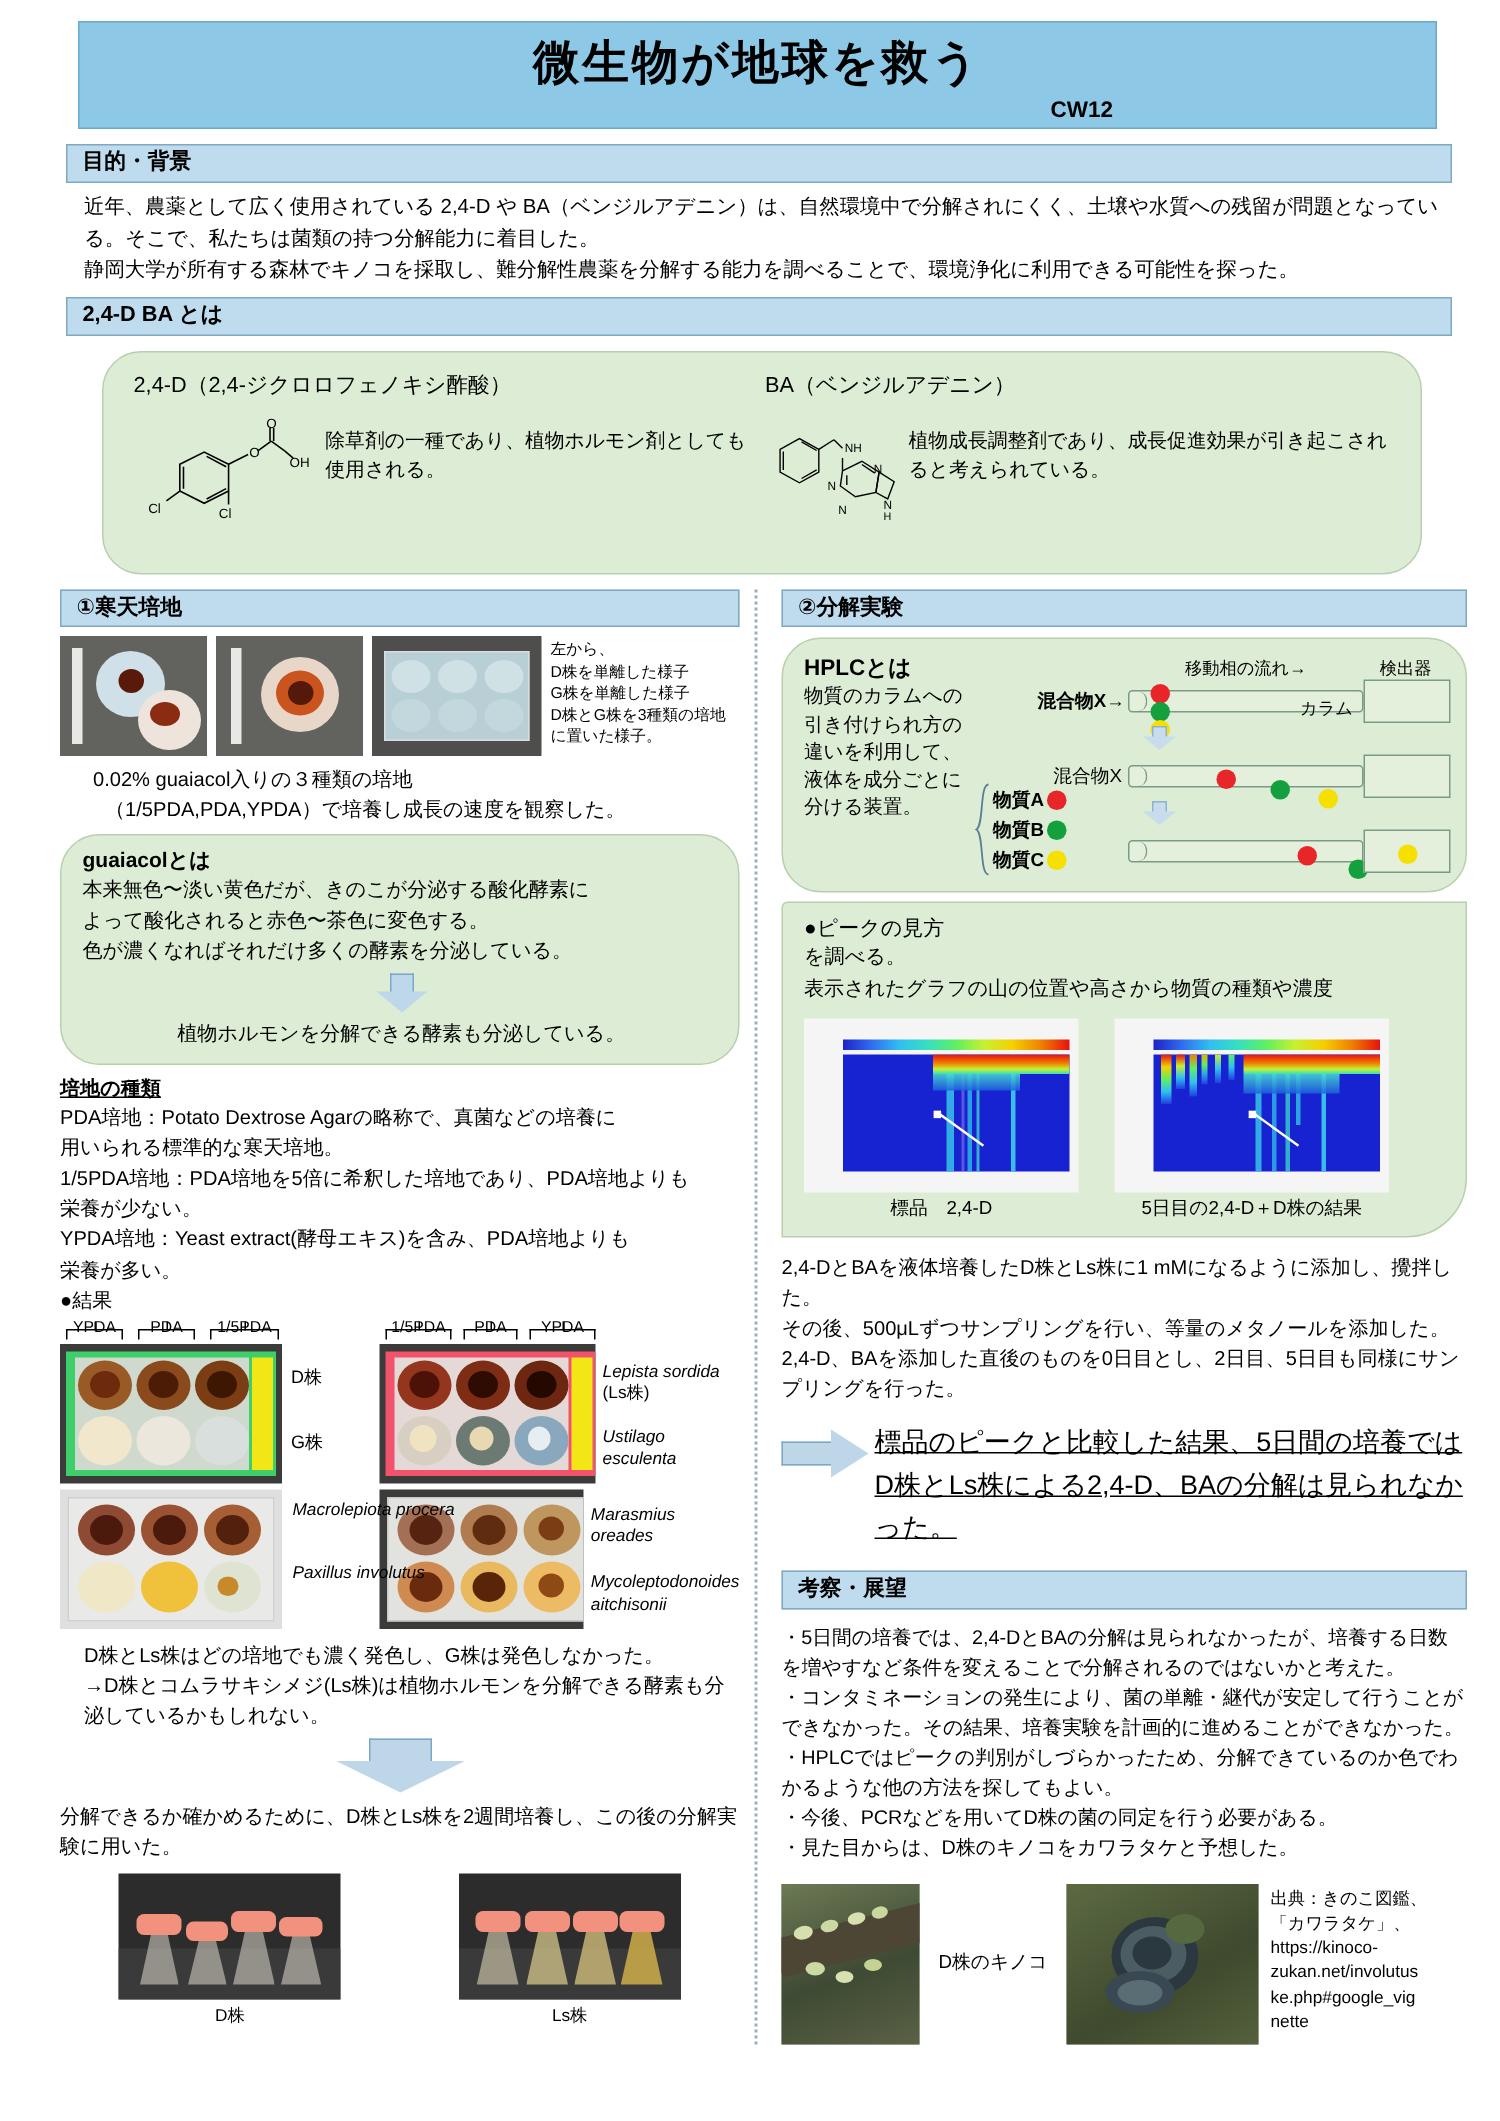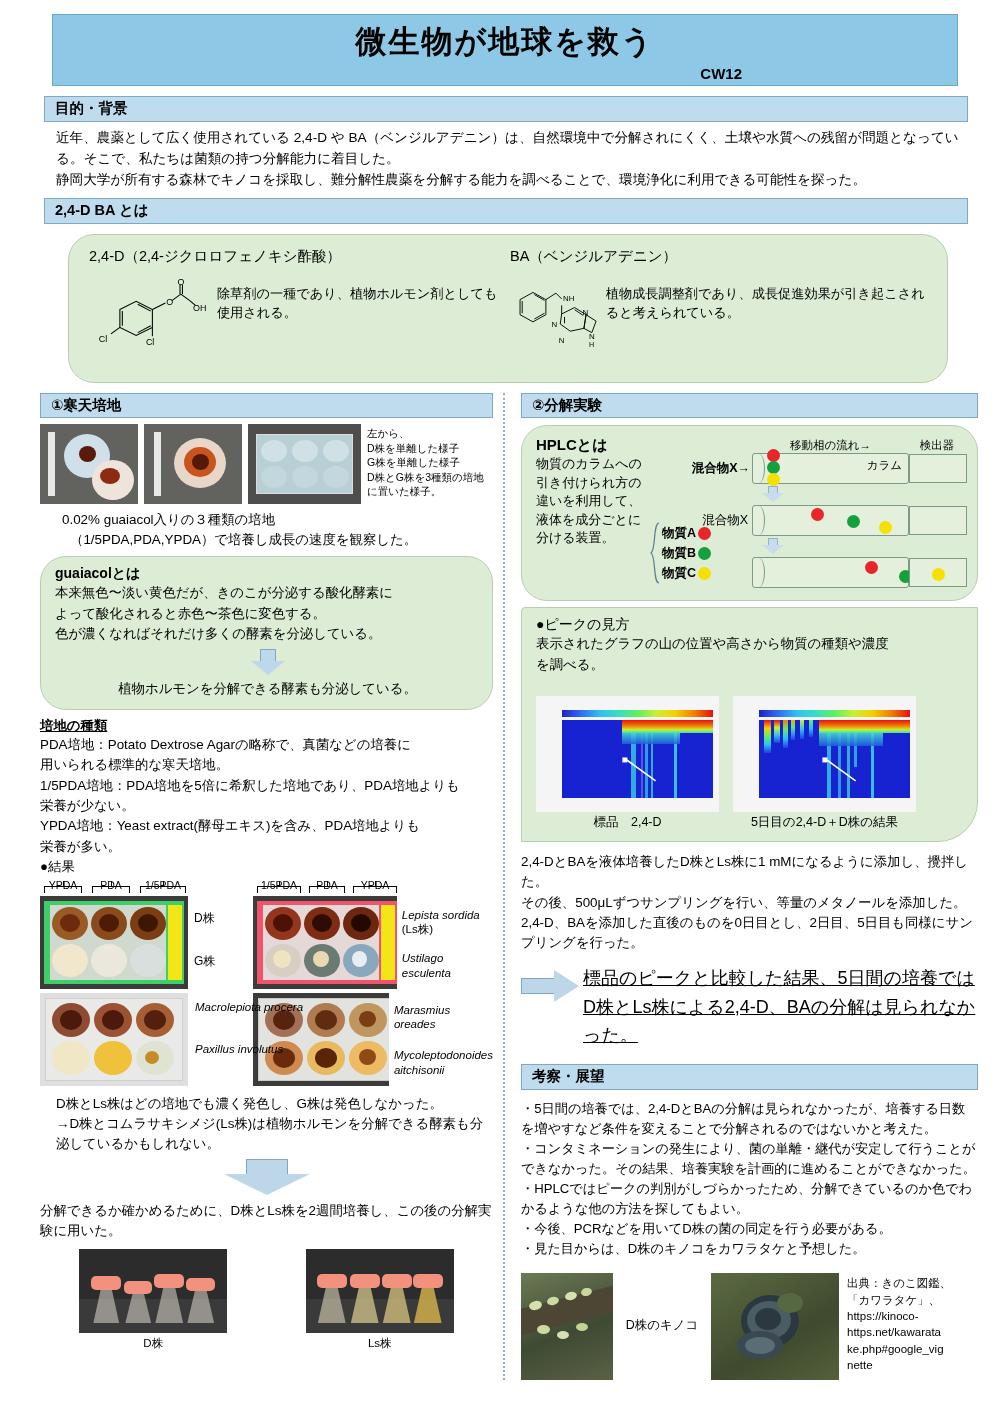--- a/index.html
+++ b/index.html
@@ -127,21 +127,21 @@
   .brklab{ position:absolute;top:-8px;font-size:10.5px;transform:translateX(-50%); }
 
   .sp-label{ font-style:italic; font-size:11.5px; line-height:1.3; }
   .plain-label{ font-size:12px; }
 
   
   .hplc-panel{ padding:10px 10px 12px 14px; margin-top:7px; position:relative; }
   .hplc-title{ font-size:15px; font-weight:bold; }
   .hplc-desc{ font-size:13px; line-height:1.42; }
   .tube{
-    border:1px solid #7a9a86; background:#e4f0dc; height:31px; position:relative; border-radius:3px;
+    border:1px solid #7a9a86; background:#e4f0dc; height:15px; position:relative; border-radius:3px;
   }
   .tube:before{
     content:"";position:absolute;left:0;top:0;width:11px;height:100%;
     border-right:1px solid #7a9a86;border-radius:50%/50%;
   }
   .detector{ border:1px solid #7a9a86; background:#e4f0dc; height:29px; width:58px; }
   .dot{ width:13px;height:13px;border-radius:50%;position:absolute; }
   .dot.red{ background:#e8262a; }
   .dot.green{ background:#14a03c; }
   .dot.yellow{ background:#f5e000; }
@@ -552,24 +552,24 @@
             <div style="display:flex;align-items:center;height:20px">
               <span style="font-size:12.5px;font-weight:bold">物質C</span>
               <span class="dot yellow" style="position:relative;left:0;top:0;margin-left:2px"></span>
             </div>
           </div>
         </div>
       </div>
 
       <div class="greenbox" style="margin-top:6px;padding:8px 10px 10px 14px;border-radius:0 0 40px 0;border-top-left-radius:4px;">
         <div style="font-size:14px">●ピークの見方</div>
+        <div class="body-text">を調べる。</div>
         <div class="body-text">表示されたグラフの山の位置や高さから物質の種類や濃度</div>
-        <div class="body-text">を調べる。</div>
-
-        <div style="display:flex;gap:14px;margin-top:21px">
+
+        <div style="display:flex;gap:24px;margin-top:10px">
 
           <div>
             <div class="chromo" style="width:183px;height:116px;background:#f5f5f5;position:relative">
               <div style="position:absolute;left:26px;top:14px;right:6px;height:7px;background:linear-gradient(to right,#1e22c8,#2f6cf0,#31bff0,#35e0c0,#5ff060,#c8f030,#f5d000,#f08000,#e81010);"></div>
               <div style="position:absolute;left:26px;top:24px;right:6px;bottom:14px;background:#1722d0;overflow:hidden">
                 <div style="position:absolute;left:46%;top:0;width:3%;height:100%;background:#39d0e8;opacity:.8"></div>
                 <div style="position:absolute;left:52%;top:0;width:1.5%;height:100%;background:#7a6af0;opacity:.7"></div>
                 <div style="position:absolute;left:55%;top:0;width:2%;height:100%;background:#32c8ea;opacity:.75"></div>
                 <div style="position:absolute;left:59%;top:0;width:1.5%;height:100%;background:#40e8d0;opacity:.7"></div>
                 <div style="position:absolute;left:74%;top:0;width:2%;height:100%;background:#3fd8ee;opacity:.85"></div>
@@ -658,21 +658,21 @@
           <div style="position:absolute;left:36px;top:28px;width:44px;height:38px;border-radius:50%;background:#4b5c63;"></div>
           <div style="position:absolute;left:44px;top:35px;width:26px;height:22px;border-radius:50%;background:#2b3840;"></div>
           <div style="position:absolute;left:26px;top:58px;width:46px;height:28px;border-radius:50%;background:#394852;"></div>
           <div style="position:absolute;left:34px;top:64px;width:30px;height:17px;border-radius:50%;background:#5b6d74;"></div>
           <div style="position:absolute;left:66px;top:20px;width:26px;height:20px;border-radius:50%;background:#56683f;"></div>
         </div>
         <div class="ref-text" style="padding-top:2px;flex:1">
           <div>出典：きのこ図鑑、</div>
           <div>「カワラタケ」、</div>
           <div>https://kinoco-</div>
-          <div>https.net/kawarata</div>
+          <div>zukan.net/involutus</div>
           <div>ke.php#google_vig</div>
           <div>nette</div>
         </div>
       </div>
 
     </div>
   </div>
 </div>
 
 </body></html>

